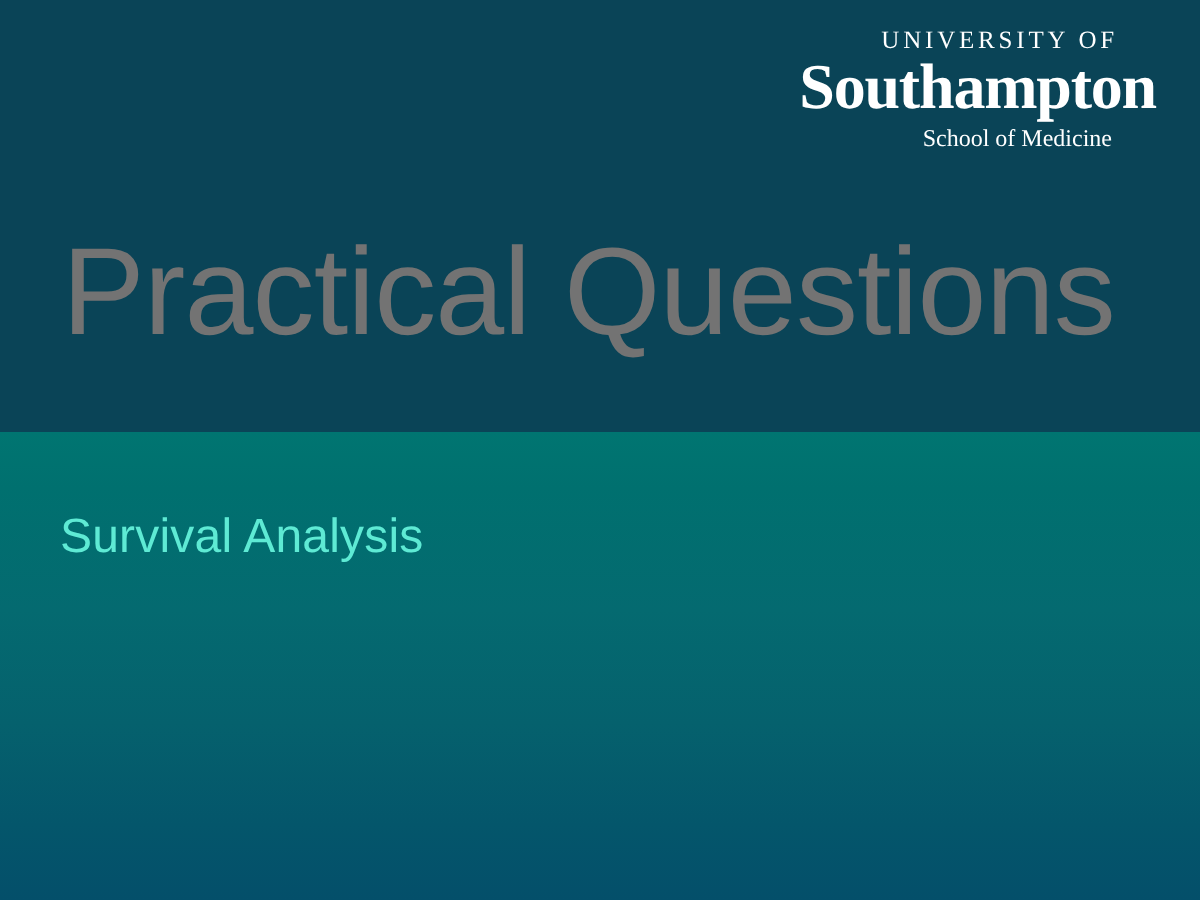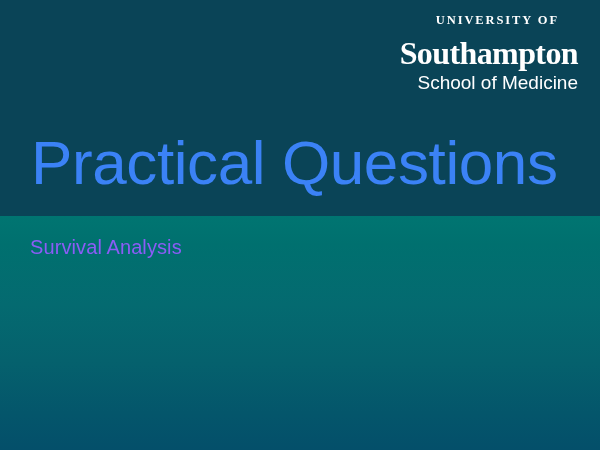--- a/index.html
+++ b/index.html
@@ -56,64 +56,63 @@
     user-select: none;
   }
 
   .logo-university {
     font-family: "Liberation Serif", serif;
     font-size: 12.5px;
     letter-spacing: 1.9px;
     text-transform: uppercase;
     display: block;
     margin-right: 19px;
-    margin-bottom: 11px;
+    margin-bottom: 1px;
     white-space: nowrap;
-    font-weight: bold;
   }
 
   .logo-wordmark {
     font-family: "Liberation Serif", serif;
     font-size: 32px;
     font-weight: 700;
     letter-spacing: -0.6px;
     display: block;
     line-height: 0.98;
     white-space: nowrap;
   }
 
   .logo-school {
-    font-family: Liberation Sans, sans-serif;
-    font-size: 19px;
+    font-family: Liberation Serif, serif;
+    font-size: 12px;
     display: block;
     margin-top: 4px;
+    margin-right: 22px;
     white-space: nowrap;
   }
 
   
   .title {
     position: absolute;
     left: 31px;
     top: 114px;
     font-size: 62px;
     font-weight: 400;
-    color: #3b82f6;
+    color: #737373;
     letter-spacing: -0.4px;
     line-height: 1.05;
     white-space: nowrap;
-    margin-top: 16px;
   }
 
   .subtitle {
     position: absolute;
     left: 30px;
-    top: 236px;
-    font-size: 20px;
+    top: 256px;
+    font-size: 24px;
     font-weight: 400;
-    color: #8b5cf6;
+    color: #5eead4;
     letter-spacing: 0.1px;
     line-height: 1.1;
     white-space: nowrap;
   }
 </style>
 </head>
 <body>
 
 <div class="slide">
 

